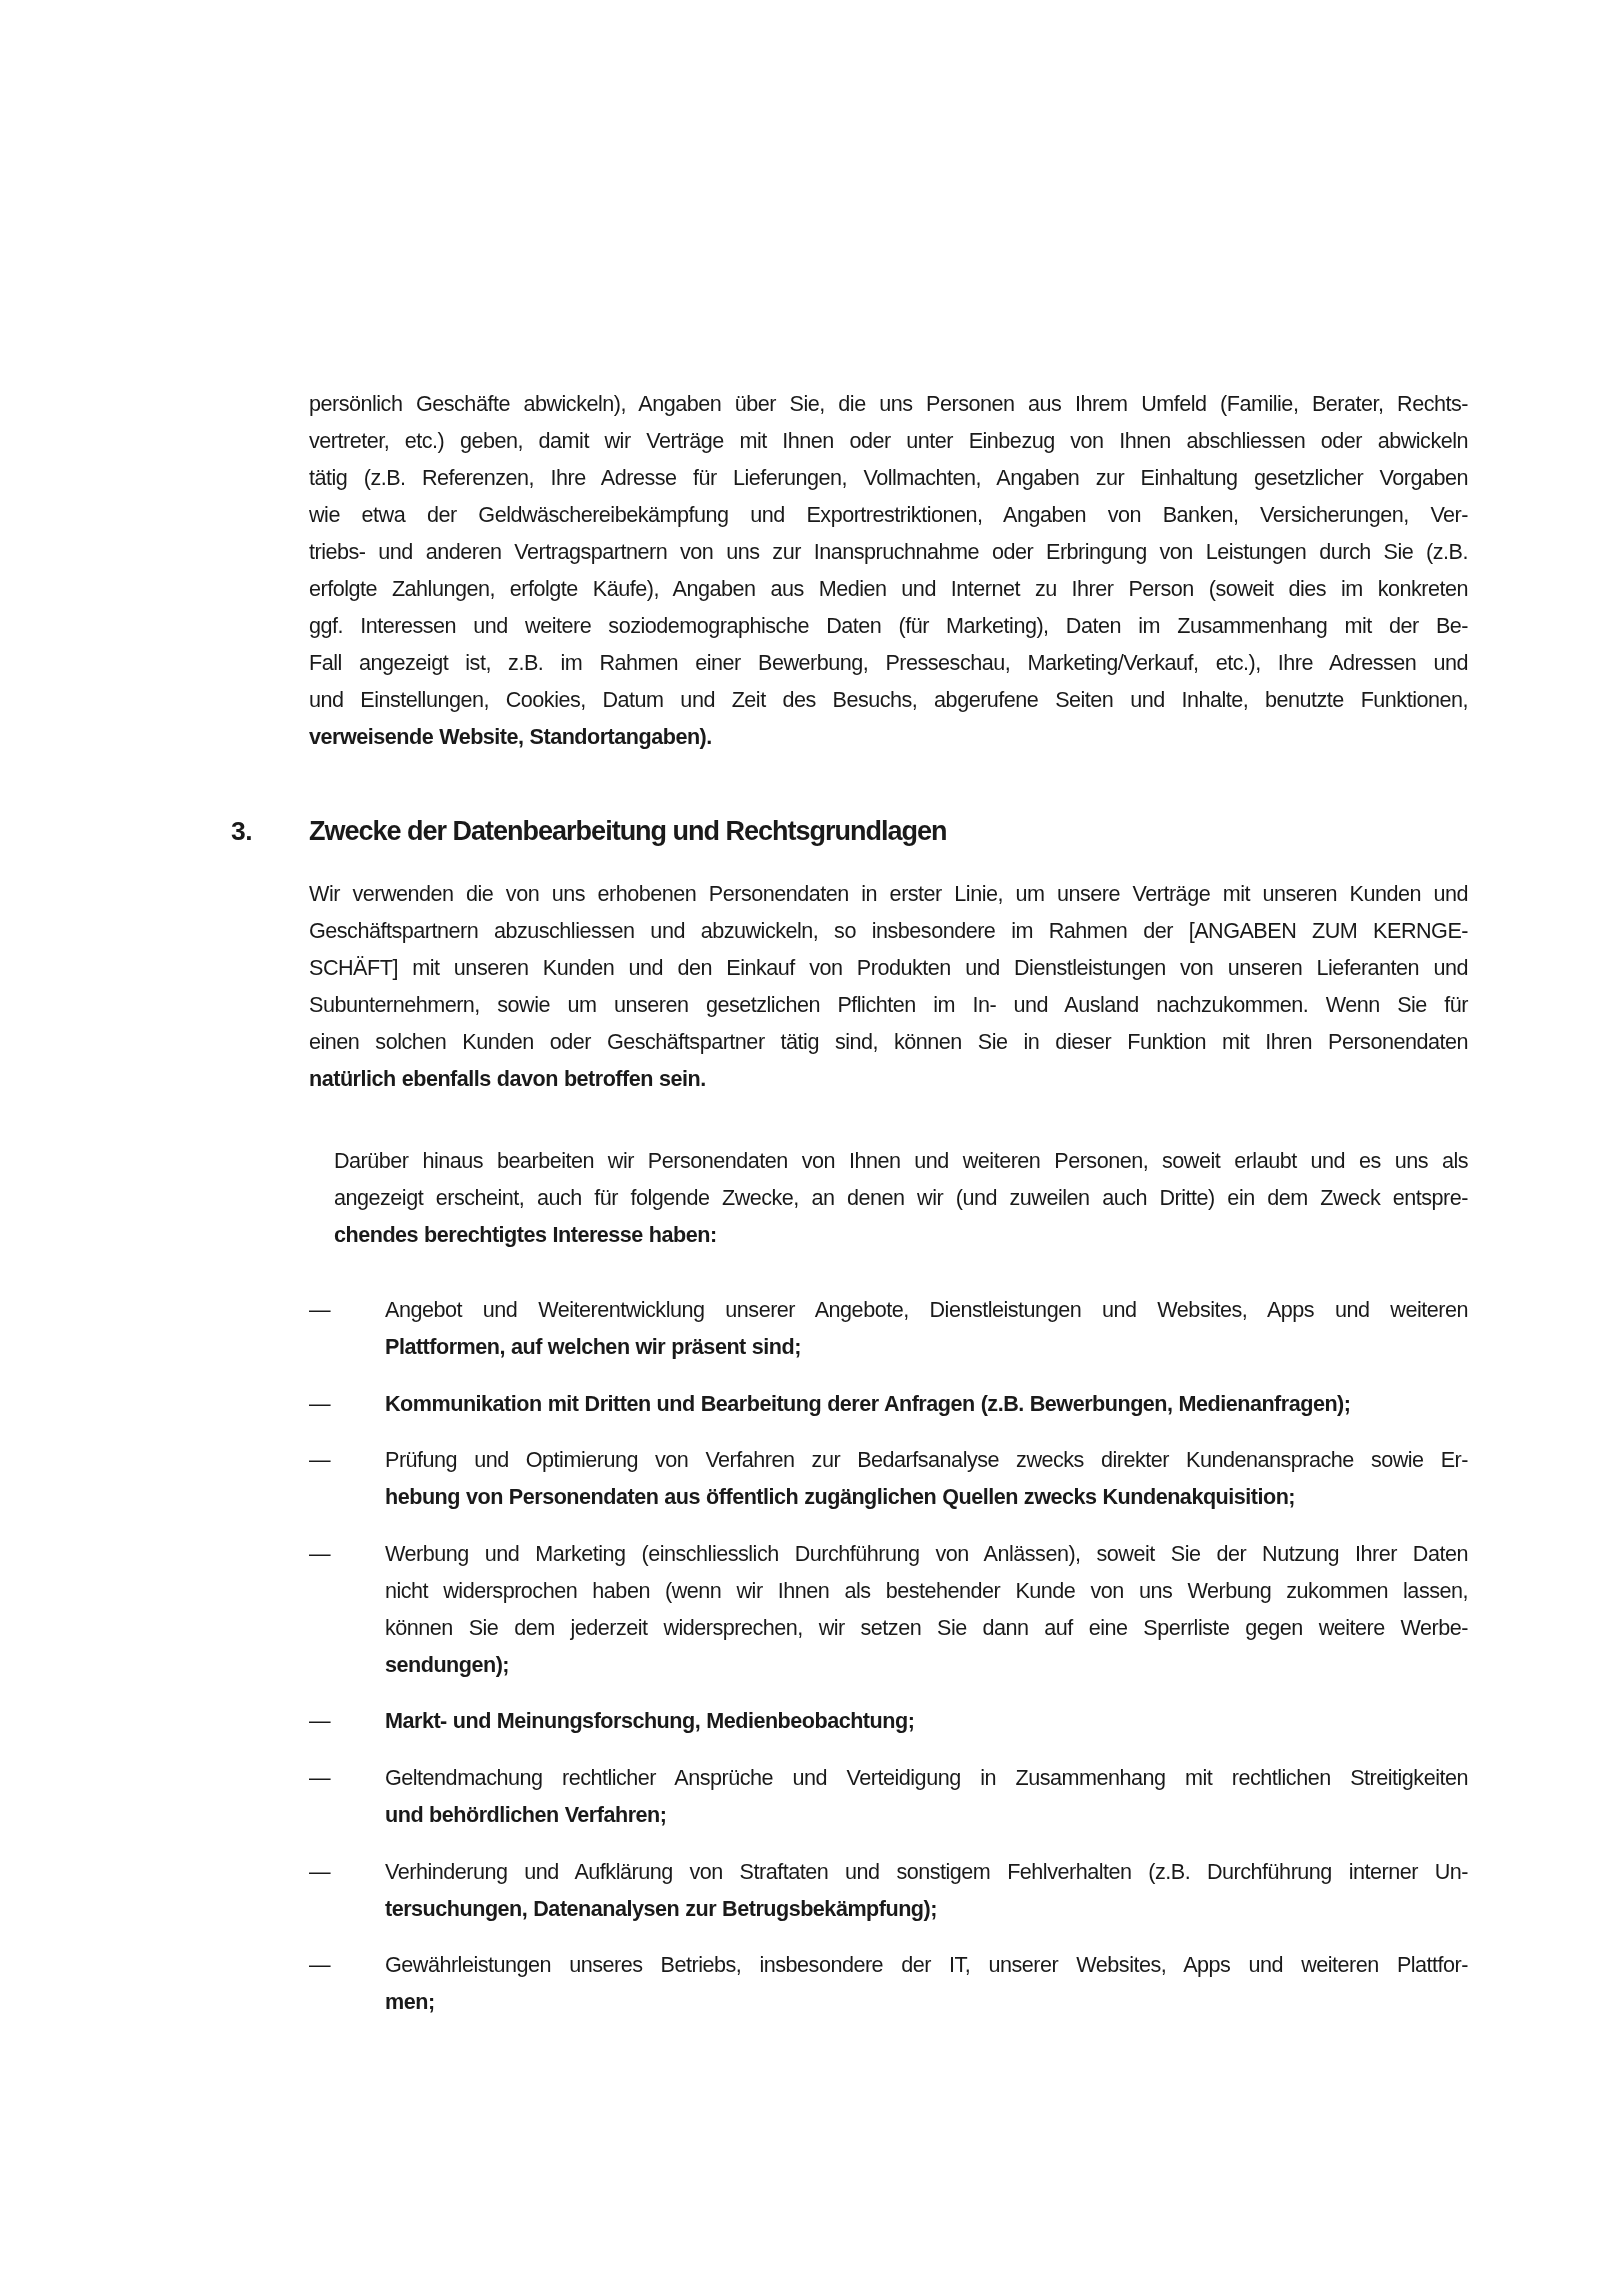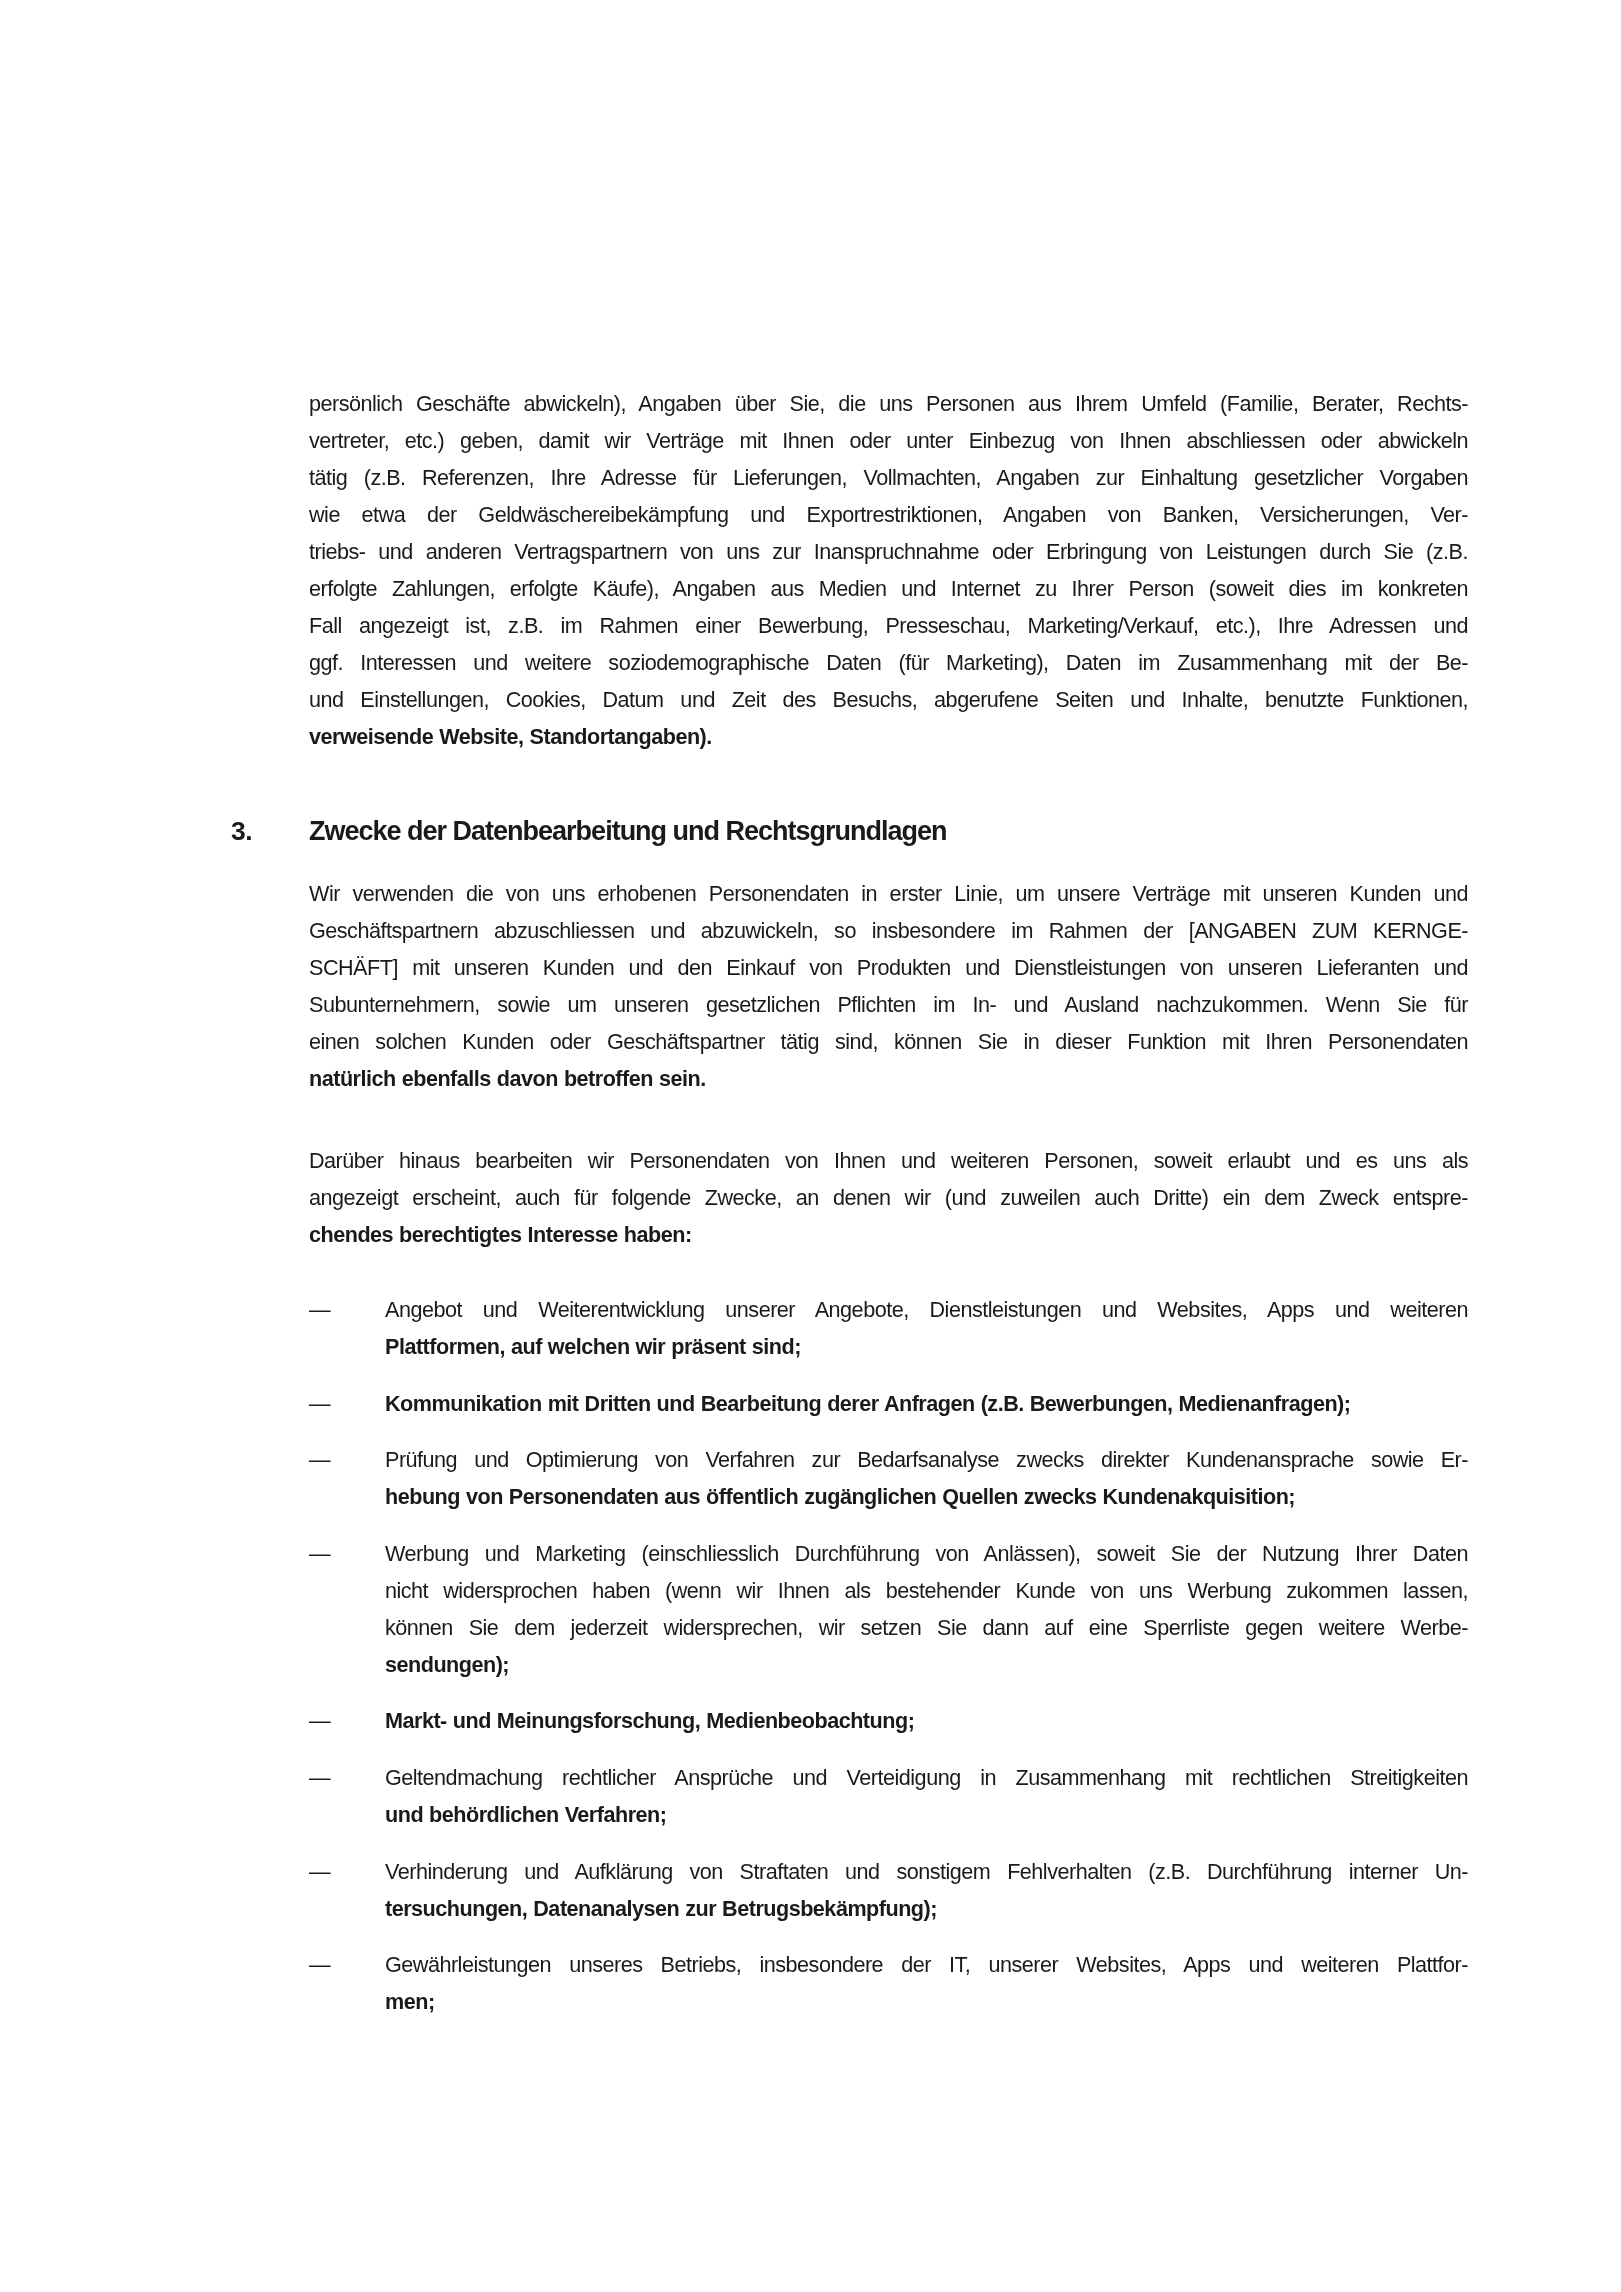--- a/index.html
+++ b/index.html
@@ -51,21 +51,21 @@
     line-height: 39px;
   }
   .heading-title {
     margin: 0;
     font-size: 27px;
     font-weight: 700;
     letter-spacing: -1px;
     line-height: 39px;
   }
   .paragraph.p-main-1 { margin-top: 24px; }
-  .paragraph.p-main-2 { margin-top: 45px; }
+  .paragraph.p-main-2 { margin-top: 45px; margin-left: 25px; }
   .bullet-list { margin-top: 38px; }
   .bullet-item {
     display: flex;
     align-items: flex-start;
     margin-bottom: 19.6px;
   }
   .bullet-item:last-child { margin-bottom: 0; }
   .bullet-marker {
     flex: 0 0 76px;
     width: 76px;
@@ -81,22 +81,22 @@
 <div class="page">
   <div class="content">
 
     <div class="paragraph intro">
         <div class="line">persönlich Geschäfte abwickeln), Angaben über Sie, die uns Personen aus Ihrem Umfeld (Familie, Berater, Rechts-</div>
         <div class="line">vertreter, etc.) geben, damit wir Verträge mit Ihnen oder unter Einbezug von Ihnen abschliessen oder abwickeln</div>
         <div class="line">tätig (z.B. Referenzen, Ihre Adresse für Lieferungen, Vollmachten, Angaben zur Einhaltung gesetzlicher Vorgaben</div>
         <div class="line">wie etwa der Geldwäschereibekämpfung und Exportrestriktionen, Angaben von Banken, Versicherungen, Ver-</div>
         <div class="line">triebs- und anderen Vertragspartnern von uns zur Inanspruchnahme oder Erbringung von Leistungen durch Sie (z.B.</div>
         <div class="line">erfolgte Zahlungen, erfolgte Käufe), Angaben aus Medien und Internet zu Ihrer Person (soweit dies im konkreten</div>
+        <div class="line">ggf. Interessen und weitere soziodemographische Daten (für Marketing), Daten im Zusammenhang mit der Be-</div>
         <div class="line">Fall angezeigt ist, z.B. im Rahmen einer Bewerbung, Presseschau, Marketing/Verkauf, etc.), Ihre Adressen und</div>
-        <div class="line">ggf. Interessen und weitere soziodemographische Daten (für Marketing), Daten im Zusammenhang mit der Be-</div>
         <div class="line">und Einstellungen, Cookies, Datum und Zeit des Besuchs, abgerufene Seiten und Inhalte, benutzte Funktionen,</div>
         <div class="line last">verweisende Website, Standortangaben).</div>
       </div>
 
     <div class="heading-row">
       <div class="heading-number">3.</div>
       <h2 class="heading-title">Zwecke der Datenbearbeitung und Rechtsgrundlagen</h2>
     </div>
 
     <div class="paragraph p-main-1">

